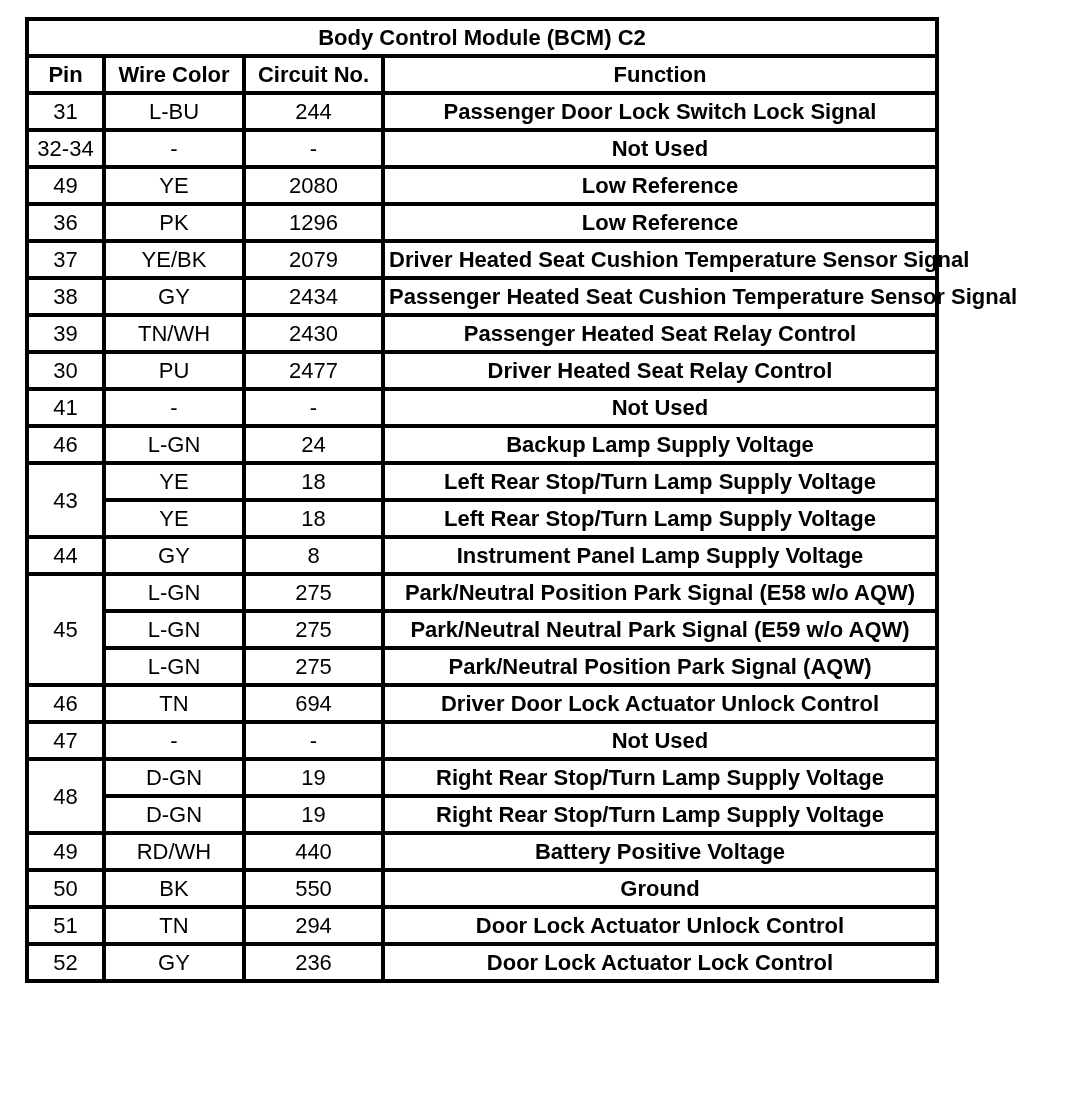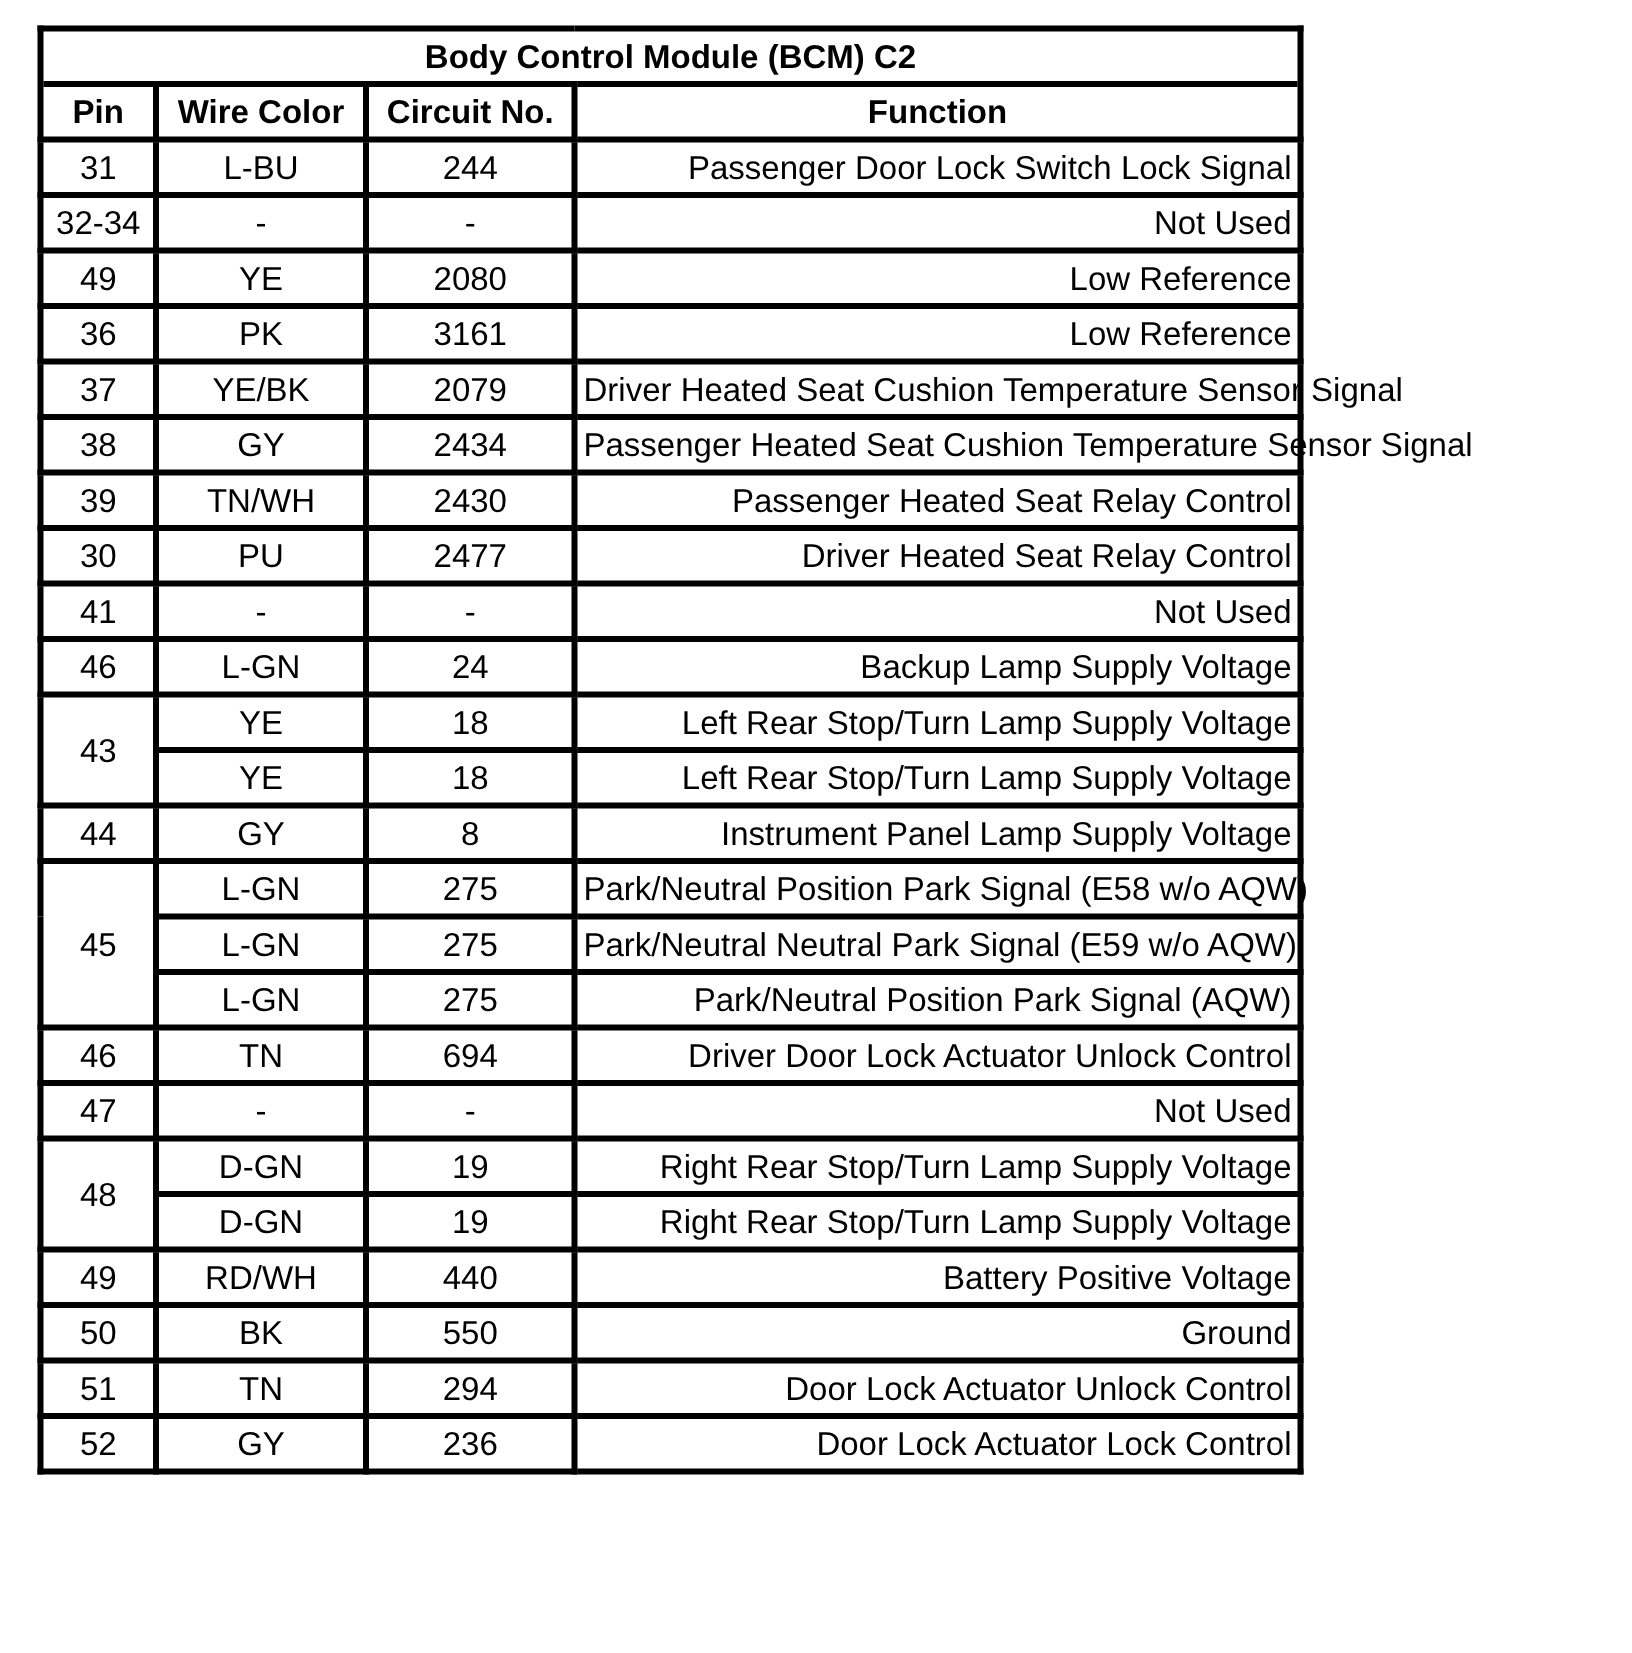--- a/index.html
+++ b/index.html
@@ -1,37 +1,37 @@
 <!DOCTYPE html>
 <html><head>
 <meta charset="utf-8">
 <style>
   html, body { margin: 0; padding: 0; background: #ffffff; }
   body { width: 1088px; height: 1102px; position: relative; overflow: hidden; }
   table.pinout {
     position: absolute; left: 25px; top: 17px;
-    width: 844px;
+    width: 914px;
     border-collapse: collapse;
     font-family: "Liberation Sans", sans-serif;
     color: #000;
     table-layout: fixed;
   }
   table.pinout td, table.pinout th {
     border: 4px solid #000;
     height: 33px;
     padding: 0 4px;
     font-size: 22px;
     line-height: 33px;
     white-space: nowrap;
     overflow: visible;
   }
   table.pinout th { font-weight: bold; text-align: center; }
   table.pinout th.title { border-bottom-width: 3px; }
   table.pinout td.c { text-align: center; }
-  table.pinout td.f { text-align: right; padding-left: 4px; }
+  table.pinout td.f { text-align: center; padding-left: 4px; font-weight: bold; }
   col.pin { width: 77px; }
   col.wire { width: 140px; }
   col.circ { width: 139px; }
   col.func { width: auto; }
 </style>
 </head>
 <body>
 
 <table class="pinout">
   <colgroup>
@@ -66,21 +66,21 @@
       </tr>
       <tr>
         <td class="c">49</td>
         <td class="c">YE</td>
         <td class="c">2080</td>
         <td class="f">Low Reference</td>
       </tr>
       <tr>
         <td class="c">36</td>
         <td class="c">PK</td>
-        <td class="c">3161</td>
+        <td class="c">1296</td>
         <td class="f">Low Reference</td>
       </tr>
       <tr>
         <td class="c">37</td>
         <td class="c">YE/BK</td>
         <td class="c">2079</td>
         <td class="f">Driver Heated Seat Cushion Temperature Sensor Signal</td>
       </tr>
       <tr>
         <td class="c">38</td>

